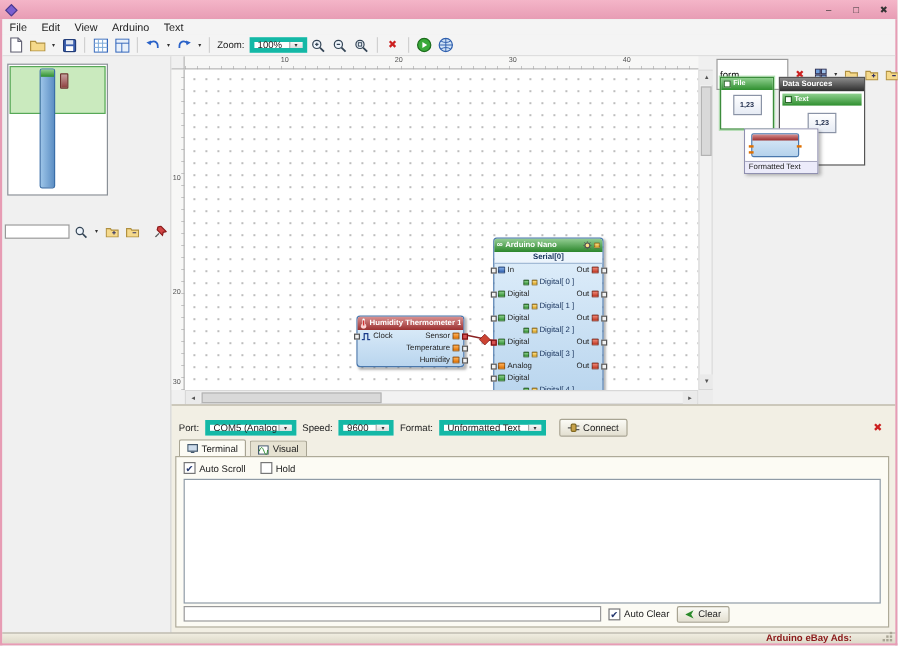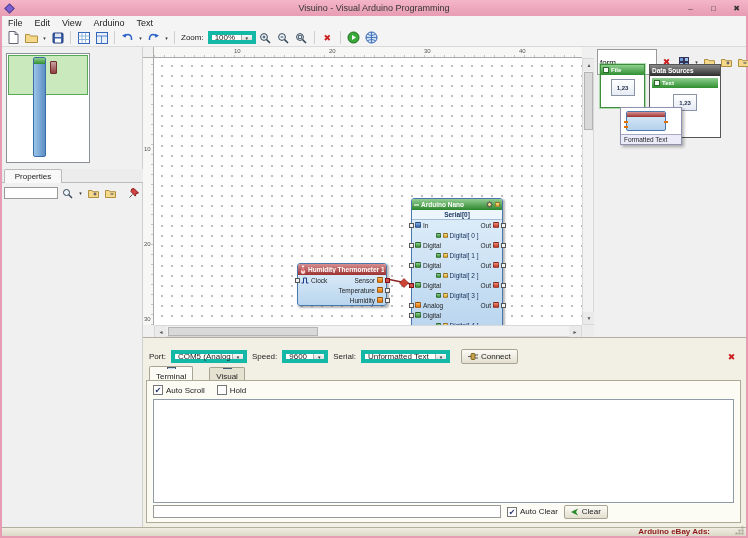--- a/index.html
+++ b/index.html
@@ -131,21 +131,21 @@
 
   
   #bottom-panel { left:143px; top:337px; width:603px; height:190px; background:#f2efe4; border-top:1px solid #b3af9f; }
   #port-row { position:absolute; left:6px; top:11px; display:flex; align-items:center; gap:5px; }
   .form-label { font-size:8px; color:#222; }
   .btn { height:15px; display:flex; align-items:center; gap:3px; padding:0 6px;
          background:linear-gradient(#fbfbf6,#e3dfd0); border:1px solid #a8a492; border-radius:2px; font-size:8px; }
   #panel-close { position:absolute; right:8px; top:12px; width:13px; height:13px; display:flex; align-items:center; justify-content:center; }
   #tab-row { position:absolute; left:6px; top:28px; height:15px; display:flex; align-items:flex-end; }
   .tab { height:14px; display:flex; align-items:center; gap:3px; padding:0 6px; border:1px solid #a8a493; border-bottom:none;
-         background:#e6e2d2; font-size:8px; border-radius:2px 2px 0 0; margin-right:16px;flex-direction:column; }
+         background:#e6e2d2; font-size:8px; border-radius:2px 2px 0 0; margin-right:3px; }
   .tab.active { background:#fcfbf4; height:15px; }
   #tab-content { position:absolute; left:3px; top:42px; right:5px; bottom:4px; background:#fcfbf4; border:1px solid #aeaa98; }
   #cb-row { position:absolute; left:6px; top:4px; display:flex; align-items:center; gap:12px; }
   .cb-item { display:flex; align-items:center; gap:3px; }
   .cb { width:10px; height:10px; background:#fff; border:1px solid #777; font-size:8px; line-height:9px;
         text-align:center; color:#23366e; font-weight:bold; }
   #terminal-output { position:absolute; left:6px; top:18px; right:6px; height:104px; background:#fff; border:1px solid #8f9ba6; }
   #send-row { position:absolute; left:6px; right:6px; bottom:3px; height:15px; display:flex; align-items:center; gap:6px; }
   .send-input { width:348px; height:13px; border:1px solid #999; font-size:8px; font-family:inherit; }
 
@@ -156,21 +156,20 @@
 </style>
 </head>
 <body>
 
 <div class="abs" id="titlebar">
   <span class="app-icon">
     <svg width="11" height="11">
         <rect x="2.2" y="2.2" width="6.6" height="6.6" transform="rotate(45 5.5 5.5)" fill="#7a5fd0" stroke="#4a3a90"></rect>
       </svg>
   </span>
-  <span class="title-text">Visuino - Visual Arduino Programming</span>
   <span class="win-controls">
     <span class="win-btn">–</span>
     <span class="win-btn">□</span>
     <span class="win-btn">✖</span>
   </span>
 </div>
 <div class="abs" id="border-l"></div>
 <div class="abs" id="border-r"></div>
 <div class="abs" id="border-b"></div>
 
@@ -274,25 +273,20 @@
   </span>
 </div>
 
 <div class="abs" id="left-panel">
   <div class="abs" id="thumb-box">
     <div class="abs" id="thumb-viewport"></div>
     <div class="abs" id="thumb-strip">
       <div class="abs" id="thumb-strip-head"></div>
     </div>
     <div class="abs" id="thumb-strip2"></div>
-  </div>
-  <div class="abs" id="props-tab-row">
-    <div class="abs" id="props-tab">
-      <span>Properties</span>
-    </div>
   </div>
   <div class="abs" id="filter-row">
     <input class="filter-input" value="" style="">
     <span class="sm-btn">
       <svg width="11" height="11">
           <circle cx="4.5" cy="4.5" r="3" fill="#eef4fb" stroke="#334455"></circle>
           <path d="M6.8 6.8 L10 10" stroke="#334455" stroke-width="1.4"></path>
         </svg>
     </span>
     <span class="darr">▾</span>
@@ -579,21 +573,21 @@
     <span class="form-label">Port:</span>
     <span class="combo" style="width:76px">
       <span class="combo-val">COM5 (Analog</span>
       <span class="combo-btn">▾</span>
     </span>
     <span class="form-label">Speed:</span>
     <span class="combo" style="width:46px">
       <span class="combo-val">9600</span>
       <span class="combo-btn">▾</span>
     </span>
-    <span class="form-label">Serial:</span>
+    <span class="form-label">Format:</span>
     <span class="combo" style="width:89px">
       <span class="combo-val">Unformatted Text</span>
       <span class="combo-btn">▾</span>
     </span>
     <span class="btn" style="margin-left:6px">
       <svg width="10" height="9">
           <path d="M0 4.5h3" stroke="#555"></path>
           <rect x="3" y="1.5" width="4" height="6" rx="1" fill="#c8a24a" stroke="#806820"></rect>
           <path d="M7 3h3M7 6h3" stroke="#555"></path>
         </svg>

